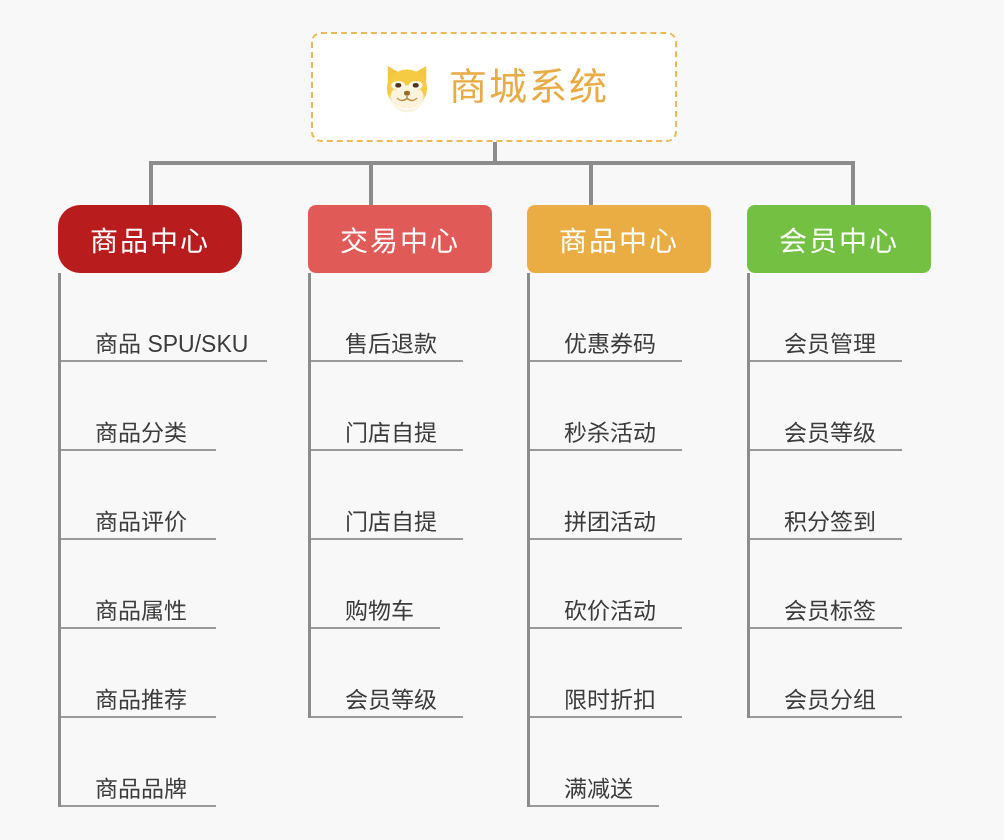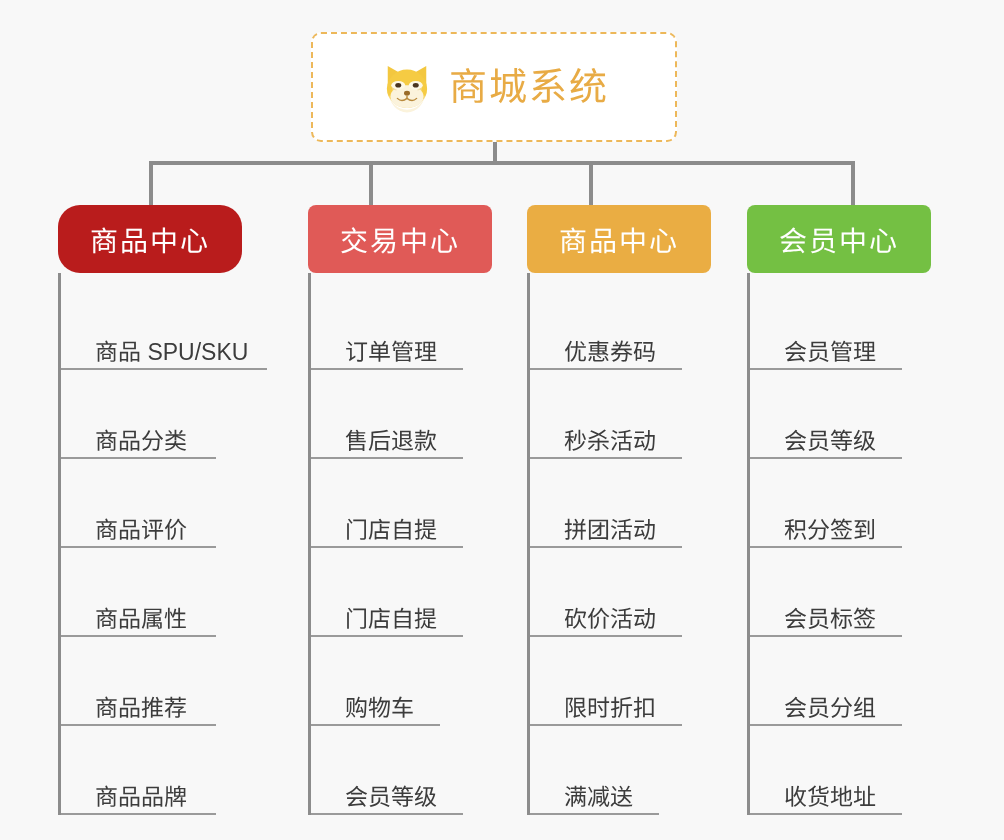--- a/index.html
+++ b/index.html
@@ -91,21 +91,20 @@
     color: #ffffff;
     font-size: 28px;
     letter-spacing: 2px;
     box-sizing: border-box;
   }
 
   
   .leaf-list {
     position: relative;
     margin-top: 0;
-    padding-top: 8px;
     border-left: 3px solid #8c8c8c;
     box-sizing: border-box;
   }
   .leaf-item {
     position: relative;
     height: 89px;
     display: flex;
     align-items: flex-end;
     box-sizing: border-box;
   }
@@ -198,24 +197,20 @@
       </div>
     </div>
   </div>
 
   <div class="column" style="left:308px;">
     <div class="cat-box" style="background: rgb(224, 90, 87);">
       <span>交易中心</span>
     </div>
     <div class="leaf-list">
       <div class="leaf-item">
-        <span class="leaf-label">订单管理</span>
-        <span class="leaf-rule" style="width:152px;"></span>
-      </div>
-      <div class="leaf-item">
         <span class="leaf-label">售后退款</span>
         <span class="leaf-rule" style="width:152px;"></span>
       </div>
       <div class="leaf-item">
         <span class="leaf-label">门店自提</span>
         <span class="leaf-rule" style="width:152px;"></span>
       </div>
       <div class="leaf-item">
         <span class="leaf-label">门店自提</span>
         <span class="leaf-rule" style="width:152px;"></span>
@@ -281,20 +276,16 @@
         <span class="leaf-rule" style="width:152px;"></span>
       </div>
       <div class="leaf-item">
         <span class="leaf-label">会员标签</span>
         <span class="leaf-rule" style="width:152px;"></span>
       </div>
       <div class="leaf-item">
         <span class="leaf-label">会员分组</span>
         <span class="leaf-rule" style="width:152px;"></span>
       </div>
-      <div class="leaf-item">
-        <span class="leaf-label">收货地址</span>
-        <span class="leaf-rule" style="width:152px;"></span>
-      </div>
     </div>
   </div>
 
 </div>
 
 </body></html>

